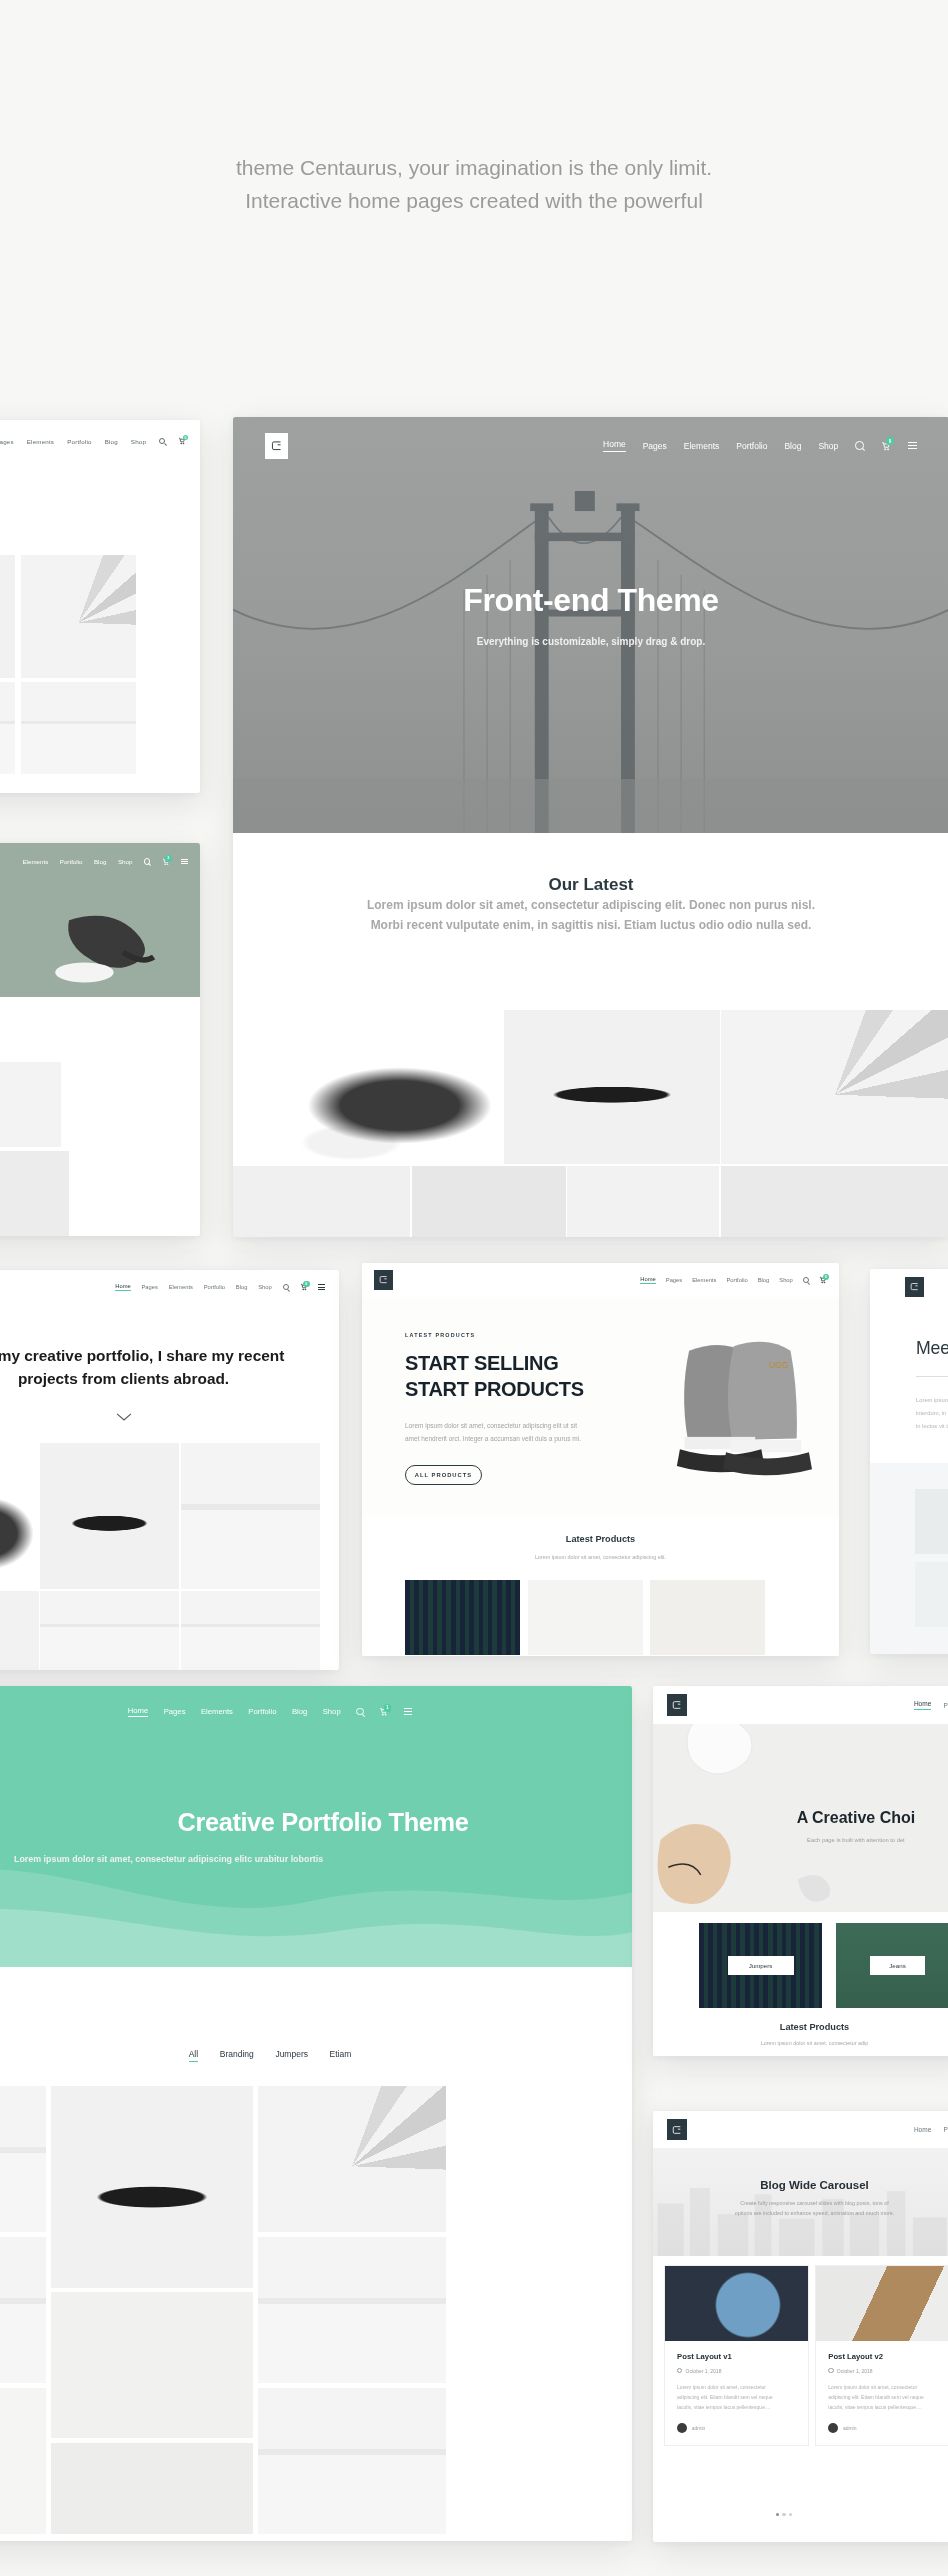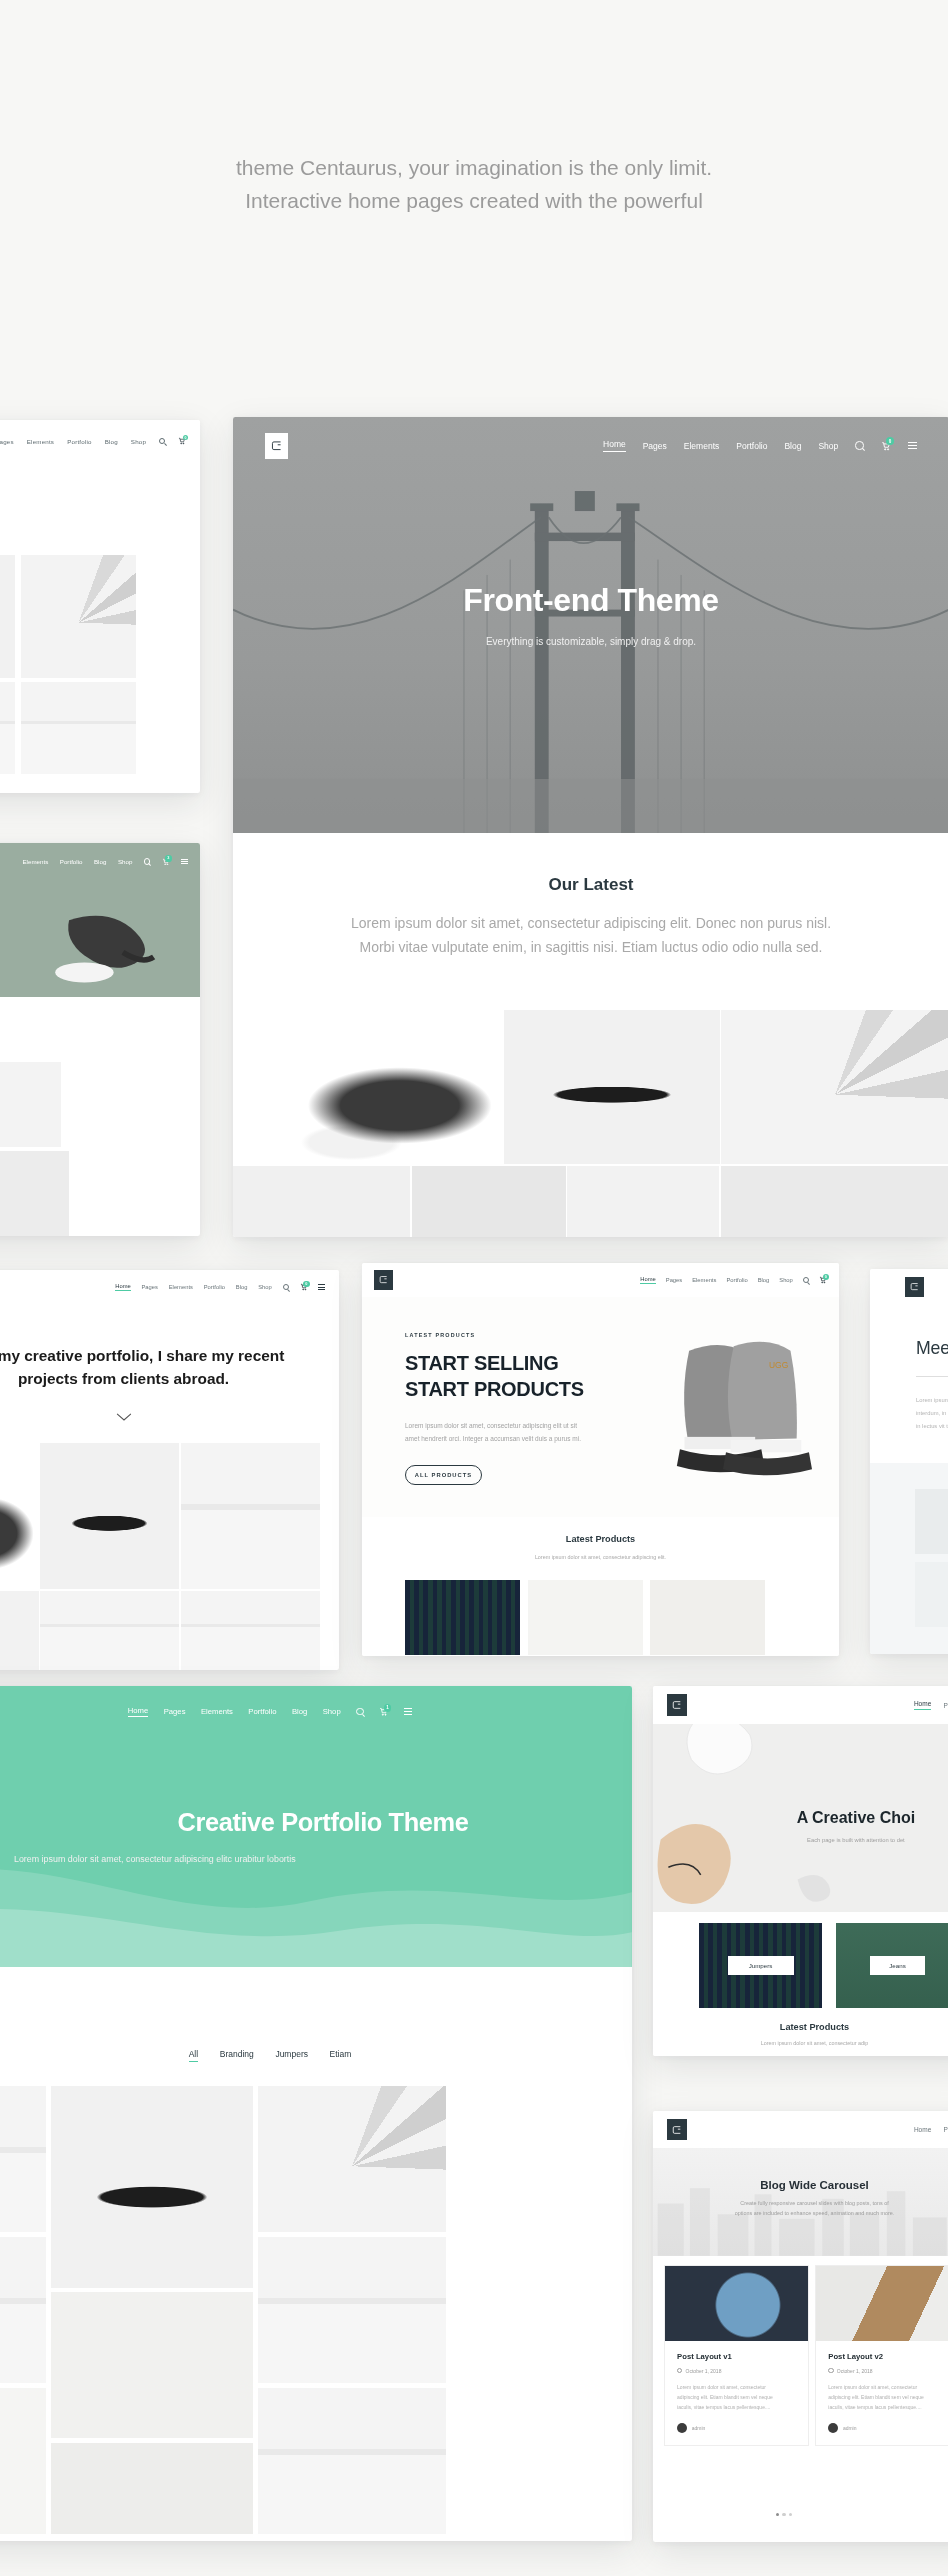--- a/index.html
+++ b/index.html
@@ -42,21 +42,21 @@
     content:""; position:absolute; right:-2.3px; bottom:-1.5px; width:3.1px; height:1.1px;
     background:currentColor; transform:rotate(45deg);
   }
   .badge {
     position:absolute; border-radius:50%; background:#4ecba4; color:#fff;
     display:flex; align-items:center; justify-content:center; font-weight:bold;
   }
   .ic-burger div { background:currentColor; width:100%; }
 
   .hero-title { font-weight:bold; color:#fff; letter-spacing:-0.4px;text-align:center; }
-  .hero-sub { color:#f0f0f0; font-weight:400; }
+  .hero-sub { color:#f0f0f0; font-weight:700; }
   .sec-title { color:#2b3940; font-weight:bold; text-align:center; }
   .sec-sub { color:#a9a9a9; font-weight:300; text-align:center; line-height:1.7; }
 
   .ph { background:#efefef; }
   .ph2 { background:#f4f4f4; }
 
   
   .pz-lamp { background:
       radial-gradient(ellipse 55% 40% at 62% 62%, #3a3a3a 0 40%, rgba(58,58,58,0) 62%),
       radial-gradient(ellipse 26% 16% at 44% 86%, #f2f2f2 0 60%, rgba(0,0,0,0) 72%); }
@@ -199,23 +199,23 @@
       </div>
     </div>
     <div style="position:relative;z-index:2;text-align:center;margin-top:108px;">
       <div class="hero-title" style="font-size:32px;">Front-end Theme</div>
       <div class="hero-sub" style="font-size:10px;margin-top:17px;">Everything is customizable, simply drag &amp; drop.</div>
     </div>
   </div>
 
   <div style="position:absolute;top:416px;left:0;width:100%;height:177px;background:#fff;">
     <div class="sec-title" style="font-size:17px;margin-top:42px;">Our Latest</div>
-    <div class="sec-sub" style="font-size:14px;margin-top:17px;">
+    <div class="sec-sub" style="font-size:12px;font-weight:bold;">
       <div>Lorem ipsum dolor sit amet, consectetur adipiscing elit. Donec non purus nisl.</div>
-      <div>Morbi vitae vulputate enim, in sagittis nisi. Etiam luctus odio odio nulla sed.</div>
+      <div>Morbi recent vulputate enim, in sagittis nisi. Etiam luctus odio odio nulla sed.</div>
     </div>
   </div>
 
   <div style="position:absolute;top:593px;left:0;width:100%;height:227px;">
     <div class="ph2 pz-lamp" style="position:absolute;left:0;top:0;width:269px;height:154px;"></div>
     <div class="ph2 pz-disc" style="position:absolute;left:271px;top:0;width:216px;height:154px;"></div>
     <div class="ph2 pz-wire" style="position:absolute;left:488px;top:0;width:228px;height:154px;"></div>
     <div class="ph2" style="position:absolute;left:0;top:156px;width:177px;height:73px;background:#f0f0f0;"></div>
     <div class="ph2" style="position:absolute;left:179px;top:156px;width:154px;height:73px;background:#e7e7e7;"></div>
     <div class="ph2" style="position:absolute;left:334px;top:156px;width:152px;height:73px;background:#f2f2f2;"></div>

